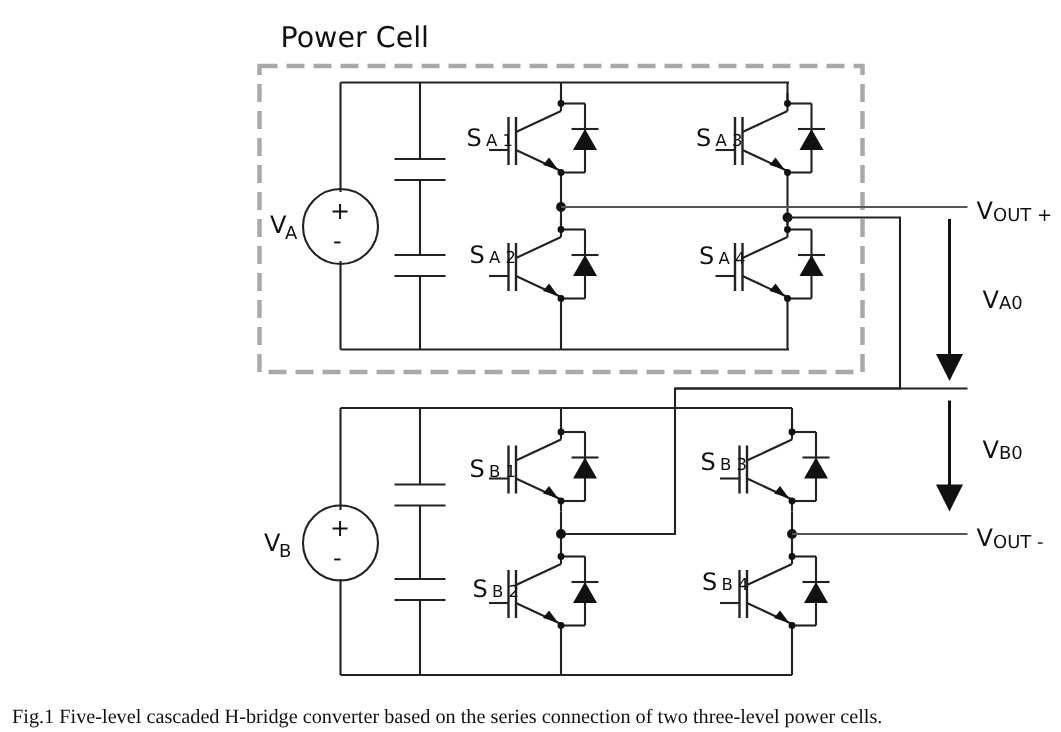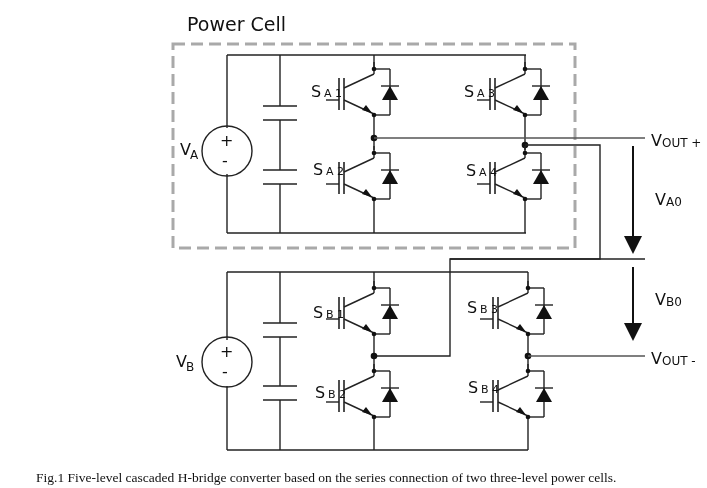--- a/index.html
+++ b/index.html
@@ -2,21 +2,21 @@
 <html><head>
   <meta charset="utf-8">
   <style>
     html, body { margin: 0; padding: 0; background: #ffffff; }
     body { width: 707px; height: 488px; position: relative; overflow: hidden; }
     #diagram { position: absolute; left: 0; top: 0; }
     .title { font-family: "DejaVu Sans", sans-serif; font-size: 19px; fill: #111; }
     .lbl { font-family: "DejaVu Sans", sans-serif; font-size: 16px; fill: #111; }
     .sub { font-family: "DejaVu Sans", sans-serif; font-size: 11px; fill: #111; }
     .sub2 { font-family: "DejaVu Sans", sans-serif; font-size: 12px; fill: #111; }
-    .caption { position: absolute; left: 8px; top: 470px; font-family: "Liberation Serif", serif; font-size: 13.5px; color: #111; white-space: nowrap; margin-left: 28px; }
+    .caption { position: absolute; left: 8px; top: 470px; font-family: "Liberation Serif", serif; font-size: 13.5px; color: #111; white-space: nowrap; }
     .w { stroke: #222; stroke-width: 1.4; fill: none; }
     .wg { stroke: #555; stroke-width: 1.4; fill: none; }
     .dash { stroke: #a9a9a9; stroke-width: 3; fill: none; stroke-dasharray: 12 6; }
   </style>
 </head>
 <body>
 
 <svg id="diagram" width="707" height="488" viewBox="0 0 707 488" xmlns="http://www.w3.org/2000/svg">
   <defs>
     <g id="igbt">

